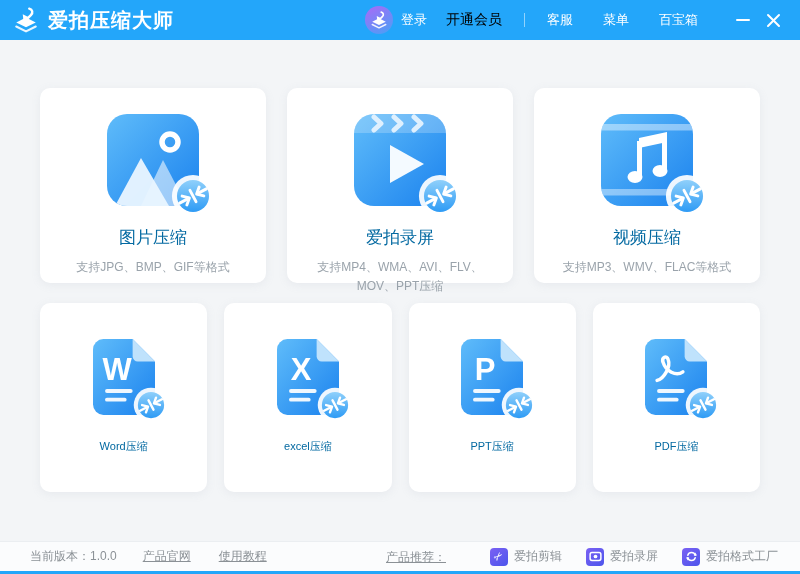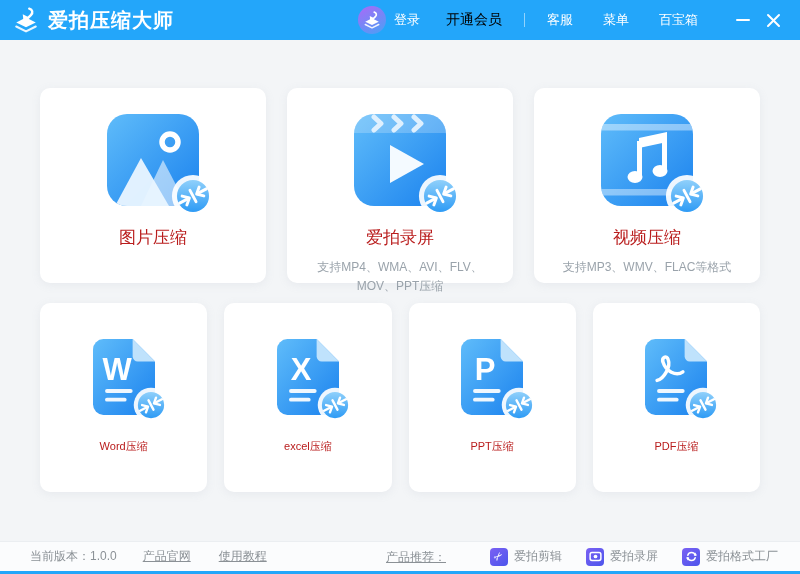--- a/index.html
+++ b/index.html
@@ -15,21 +15,21 @@
   }
   .logo-wrap { width:28px; height:28px; display:flex; align-items:center; justify-content:center; }
   .app-title { font-size:20px; font-weight:bold; margin-left:8px; letter-spacing:1px; }
   .titlebar .spacer { flex:1; }
   .avatar {
     width:28px; height:28px; border-radius:50%;
     background:linear-gradient(150deg,#a26ef7 10%,#4f9df6 90%);
     display:flex; align-items:center; justify-content:center; cursor:pointer;
   }
   .tb-item { font-size:13px; color:#fff; cursor:pointer; white-space:nowrap; }
-  .login-label { margin-left:8px; margin-right:26px; }
+  .login-label { margin-left:8px; margin-right:19px; }
   .vip-label { color:#000000; font-weight:normal; font-size:14px; margin-right:22px; }
   .tb-sep { width:1px; height:14px; background:rgba(255,255,255,.5); margin-right:22px; }
   .nav-item { margin-right:30px; }
   .win-btn { width:30px; height:30px; display:flex; align-items:center; justify-content:center; cursor:pointer; }
   .min-glyph { width:14px; height:2px; background:#fff; border-radius:1px; }
   
   .content { position:absolute; top:40px; left:0; right:0; bottom:33px; background:#f3f5f7; padding:0 40px; }
   .row { display:flex; }
   .row1 { margin-top:48px; gap:21px; }
   .row2 { margin-top:20px; gap:17px; }
@@ -39,21 +39,21 @@
     display:flex; flex-direction:column; align-items:center; cursor:pointer;
   }
   .card.r1 { height:195px; }
   .card.r2 { height:189px; }
   .icon-stack { position:relative; }
   .card.r1 .icon-stack { margin-top:26px; width:92px; height:92px; }
   .card.r2 .icon-stack { margin-top:36px; width:62px; height:76px; }
   .badge { position:absolute; }
   .card.r1 .badge { width:44px; height:44px; right:-16px; bottom:-12px; }
   .card.r2 .badge { width:36px; height:36px; right:-14px; bottom:-8px; }
-  .card-title { font-size:17px; color:#b91c1c; font-weight:500; margin-top:20px; }
+  .card-title { font-size:17px; color:#0369a1; font-weight:500; margin-top:20px; }
   .card.r2 .card-title { font-size:11px; margin-top:24px; }
   .card-sub {
     font-size:12px; color:#9aa3ab; margin-top:9px; text-align:center;
     line-height:1.55; padding:0 18px;
   }
   
   .footer {
     position:absolute; left:0; right:0; bottom:3px; height:30px;
     background:#fbfcfd; border-top:1px solid #ebeef1;
     display:flex; align-items:center; justify-content:space-between;
@@ -158,20 +158,21 @@
             <circle cx="63" cy="28" r="8" fill="none" stroke="#fff" stroke-width="5.5"></circle>
             <polygon points="34,92 56,46 80,92" fill="#fff" opacity=".55"></polygon>
             <polygon points="8,92 34,44 62,92" fill="#eaf6ff" opacity=".95"></polygon>
           </g>
         </svg>
         <svg class="badge" viewBox="0 0 48 48">
             <use href="#sym-badge"></use>
           </svg>
       </div>
       <div class="card-title">图片压缩</div>
+      <div class="card-sub">支持JPG、BMP、GIF等格式</div>
     </div>
 
     <div class="card r1">
       <div class="icon-stack">
         <svg width="92" height="92" viewBox="0 0 92 92">
           <rect width="92" height="92" rx="20" fill="url(#gi)"></rect>
           <g clip-path="url(#clipR1)">
             <rect x="0" y="0" width="92" height="19" fill="#fff" opacity=".22"></rect>
             <g fill="none" stroke="#dff0fe" stroke-width="5" stroke-linecap="round" stroke-linejoin="round">
               <polyline points="20,3 27,9.5 20,16"></polyline>

